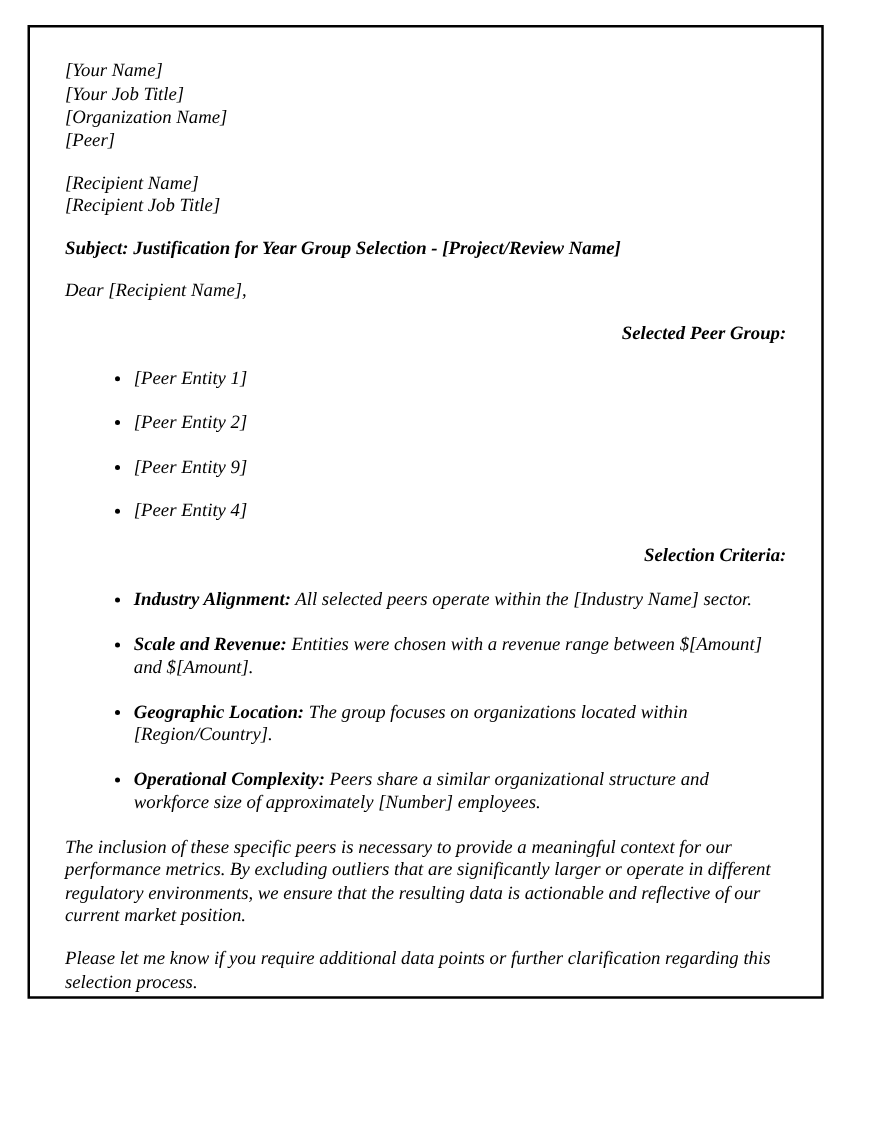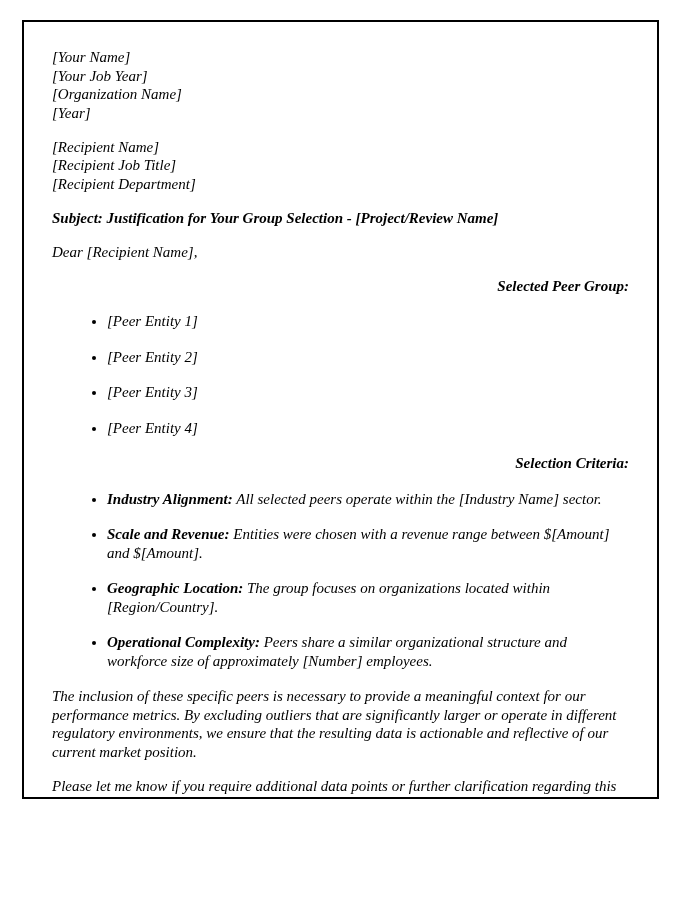--- a/index.html
+++ b/index.html
@@ -47,42 +47,41 @@
   ul.list li { margin: 17px; padding: 0; }
   .addr-line { margin: 0; }
 </style>
 </head>
 <body>
 
 <div class="page">
 
   <div class="block">
     <div class="addr-line">[Your Name]</div>
-    <div class="addr-line">[Your Job Year]</div>
+    <div class="addr-line">[Your Job Title]</div>
     <div class="addr-line">[Organization Name]</div>
-    <div class="addr-line">[Year]</div>
+    <div class="addr-line">[Peer]</div>
   </div>
 
   <div class="block">
     <div class="addr-line">[Recipient Name]</div>
     <div class="addr-line">[Recipient Job Title]</div>
-    <div class="addr-line">[Recipient Department]</div>
   </div>
 
-  <p class="subject">Subject: Justification for Your Group Selection - [Project/Review Name]</p>
+  <p class="subject">Subject: Justification for Year Group Selection - [Project/Review Name]</p>
 
   <p class="para">Dear [Recipient Name],</p>
 
 
   <p class="heading">Selected Peer Group:</p>
 
   <ul class="list">
     <li>[Peer Entity 1]</li>
     <li>[Peer Entity 2]</li>
-    <li>[Peer Entity 3]</li>
+    <li>[Peer Entity 9]</li>
     <li>[Peer Entity 4]</li>
   </ul>
 
   <p class="heading">Selection Criteria:</p>
 
   <ul class="list">
     <li><strong>Industry Alignment:</strong> <span>All selected peers operate within the [Industry Name] sector.</span></li>
     <li><strong>Scale and Revenue:</strong> <span>Entities were chosen with a revenue range between $[Amount] and $[Amount].</span></li>
     <li><strong>Geographic Location:</strong> <span>The group focuses on organizations located within [Region/Country].</span></li>
     <li><strong>Operational Complexity:</strong> <span>Peers share a similar organizational structure and workforce size of approximately [Number] employees.</span></li>

